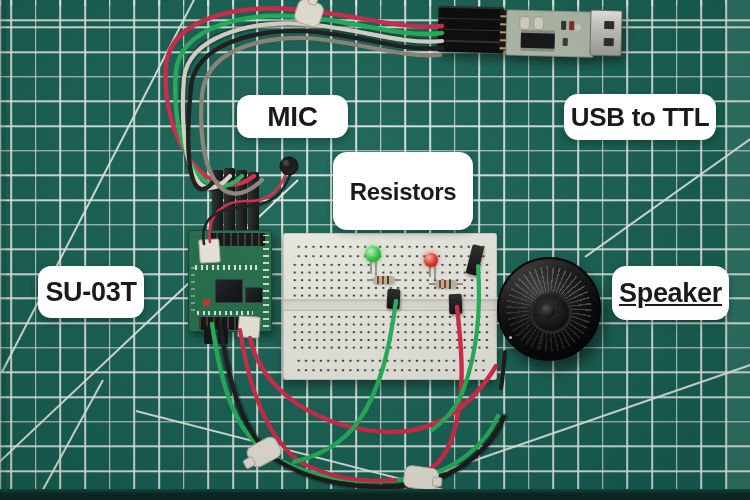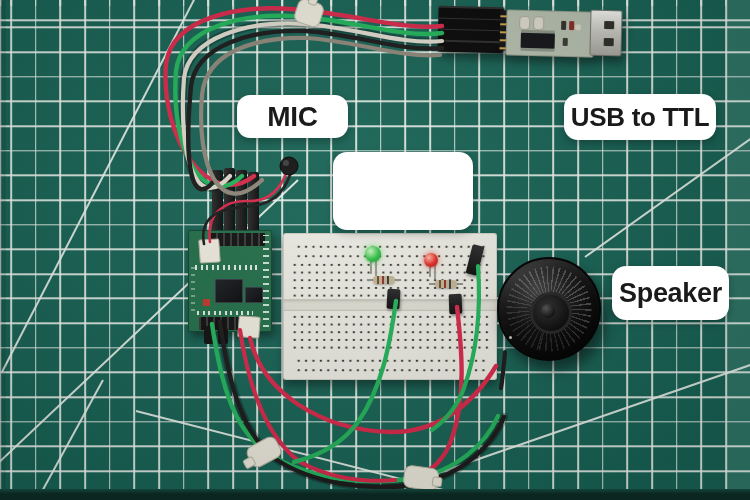--- a/index.html
+++ b/index.html
@@ -24,21 +24,21 @@
     background:linear-gradient(180deg,#14443a, var(--mat_edge,#0b2620) 45%);}
 
   
   .label{position:absolute;z-index:60;background:var(--label_bg,#fff);color:var(--label_text,#1a1a1a);
     font-weight:700;display:flex;align-items:center;justify-content:center;text-align:center;
     box-shadow:0 3px 8px rgba(0,0,0,.28);letter-spacing:-.3px;}
   .label-mic{left:237px;top:95px;width:111px;height:43px;border-radius:13px;font-size:28px;}
   .label-usb{left:564px;top:94px;width:152px;height:46px;border-radius:14px;font-size:26px;}
   .label-ledres{left:333px;top:152px;width:140px;height:78px;border-radius:14px;font-size:24px;line-height:31px;flex-direction:column;}
   .label-su03t{left:38px;top:266px;width:106px;height:52px;border-radius:13px;font-size:27px;}
-  .label-speaker{left:612px;top:266px;width:117px;height:54px;border-radius:14px;font-size:27px;}
+  .label-speaker{left:612px;top:266px;width:117px;height:54px;border-radius:14px;font-size:27px;text-decoration:underline;}
 
   
   .breadboard{position:absolute;left:283px;top:233px;width:214px;height:147px;z-index:10;
     background:linear-gradient(180deg,#f1f1e9,var(--breadboard,#e9e9e1) 30%,#dededx 100%);
     background-color:var(--breadboard,#e9e9e1);
     border-radius:3px;box-shadow:0 6px 9px rgba(0,0,0,.38), inset 0 0 0 1px rgba(120,120,105,.25);}
   .bb-band{position:absolute;background-image:radial-gradient(circle, #3c3c35 1.3px, transparent 1.5px);}
   .bb-rail-top{left:10px;right:10px;top:7px;height:19px;background-size:7.4px 9.5px;background-position:2px 2px;}
   .bb-main-top{left:7px;right:7px;top:27px;height:38px;background-size:7.4px 7.7px;background-position:1px 1px;}
   .bb-groove{position:absolute;left:0;right:0;top:66px;height:10px;background:#ddddd2;
@@ -252,18 +252,22 @@
   <div class="mat-vignette layer" style="z-index:40;"></div>
   <div class="mat-edge" style="z-index:45;position:absolute;"></div>
 
   <div class="label label-mic">
     <span>MIC</span>
   </div>
   <div class="label label-usb">
     <span>USB to TTL</span>
   </div>
   <div class="label label-ledres">
+    <span>Resistors</span>
+  </div>
+  <div class="label label-su03t">
+    <span>SU-03T</span>
   </div>
   <div class="label label-speaker">
     <span>Speaker</span>
   </div>
 
 </div>
 
 </body></html>

